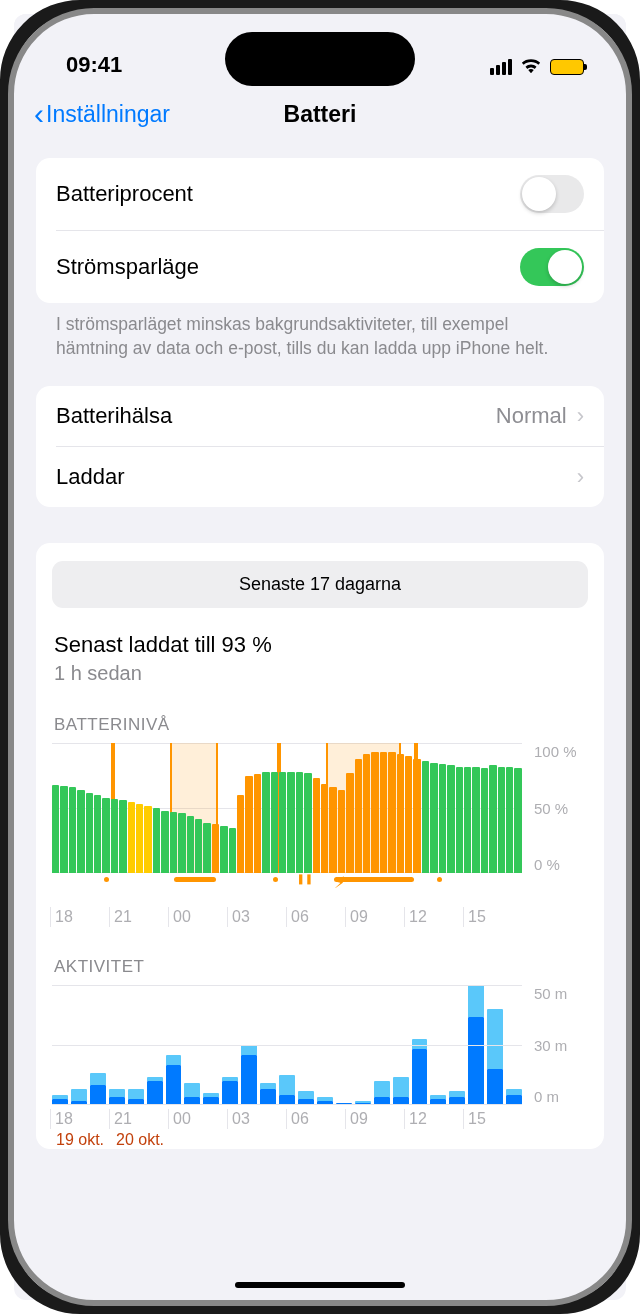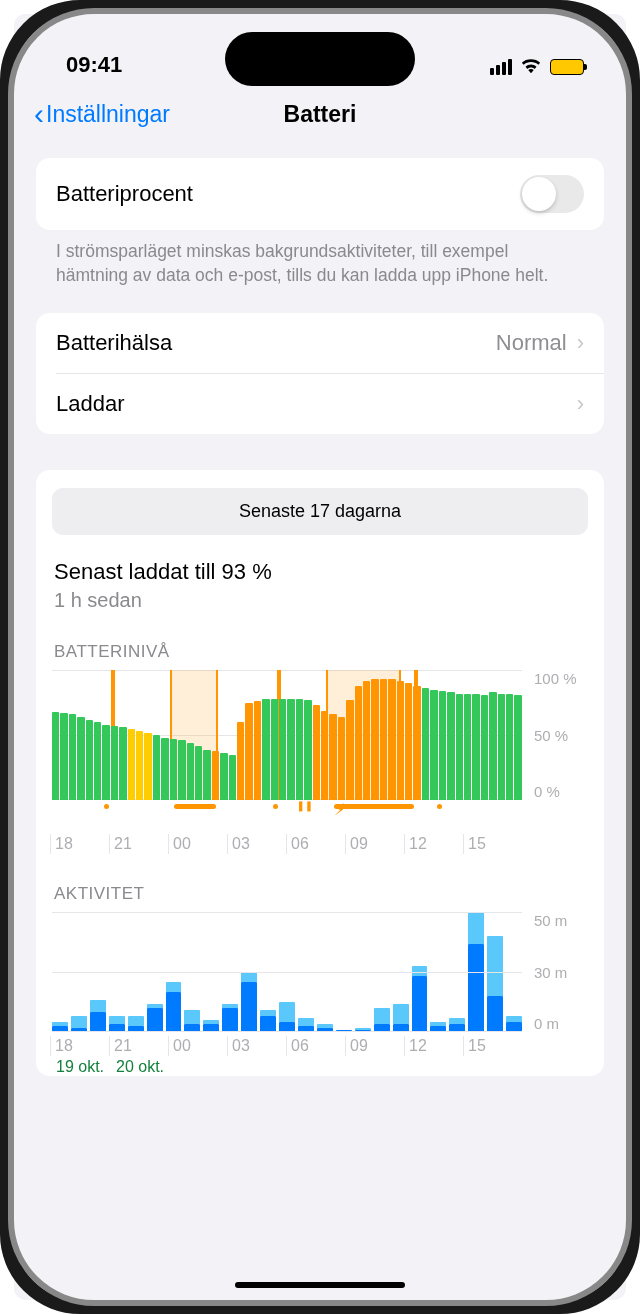--- a/index.html
+++ b/index.html
@@ -207,21 +207,21 @@
     .xaxis {
       display: flex;
       font-size: 16px;
       color: #aeaeb2;
       padding-top: 20px;
       gap: 0;
       margin-left:-2px;
     }
     .xaxis span { flex: 1; border-left:1px solid #e5e5ea; padding-left:4px; height:20px; display:flex; align-items:center;}
     .xaxis.act { padding-top: 4px; }
-    .date-row { display:flex; font-size:16px; color:#15803d; padding-top:2px;}
+    .date-row { display:flex; font-size:16px; color:#c2410c; padding-top:2px;}
     .date-row span:first-child { width: 60px; padding-left:4px;}
     .date-row span:last-child { padding-left:4px;}
     .stacked-bar { display:flex; flex-direction:column; flex:1; height:100%; justify-content:flex-end; gap:0;}
     .stacked-bar .seg-light { background:#5ac8fa; width:100%;}
     .stacked-bar .seg-dark { background:#007aff; width:100%;}
     .activity-bars { height: 120px; display:flex; align-items:flex-end; gap:3px; position:relative;}
     .charge-markers {
       position: relative;
       height: 12px;
       margin-top: 2px;
@@ -283,20 +283,24 @@
       <span>Inställningar</span>
     </div>
     <div class="nav-title">Batteri</div>
   </div>
 
   <div class="content">
     <div class="group">
       <div class="row">
         <div class="label">Batteriprocent</div>
         <div class="toggle off"></div>
+      </div>
+      <div class="row">
+        <div class="label">Strömsparläge</div>
+        <div class="toggle on"></div>
       </div>
     </div>
     <div class="footer-text">I strömsparläget minskas bakgrundsaktiviteter, till exempel hämtning av data och e-post, tills du kan ladda upp iPhone helt.</div>
 
     <div class="group">
       <div class="row">
         <div class="label">Batterihälsa</div>
         <div class="value">Normal</div>
         <div class="chevron">›</div>
       </div>

